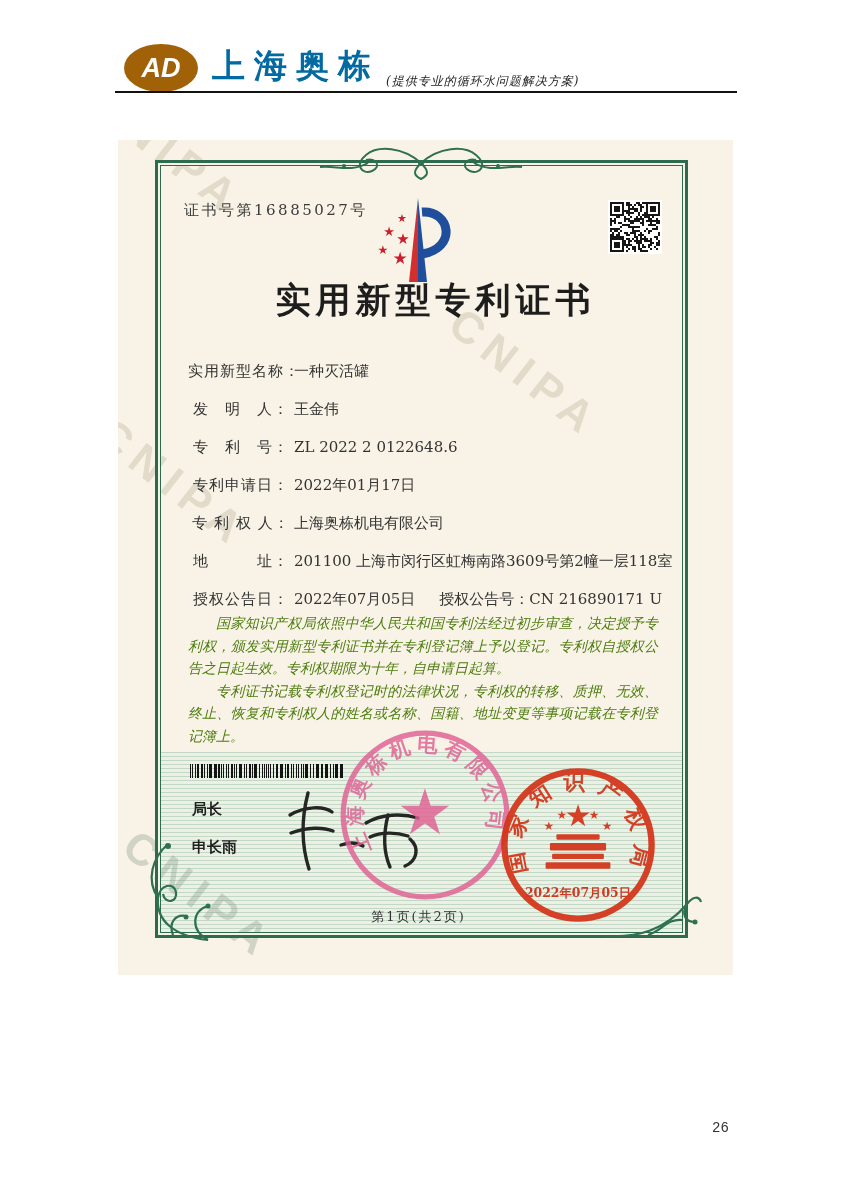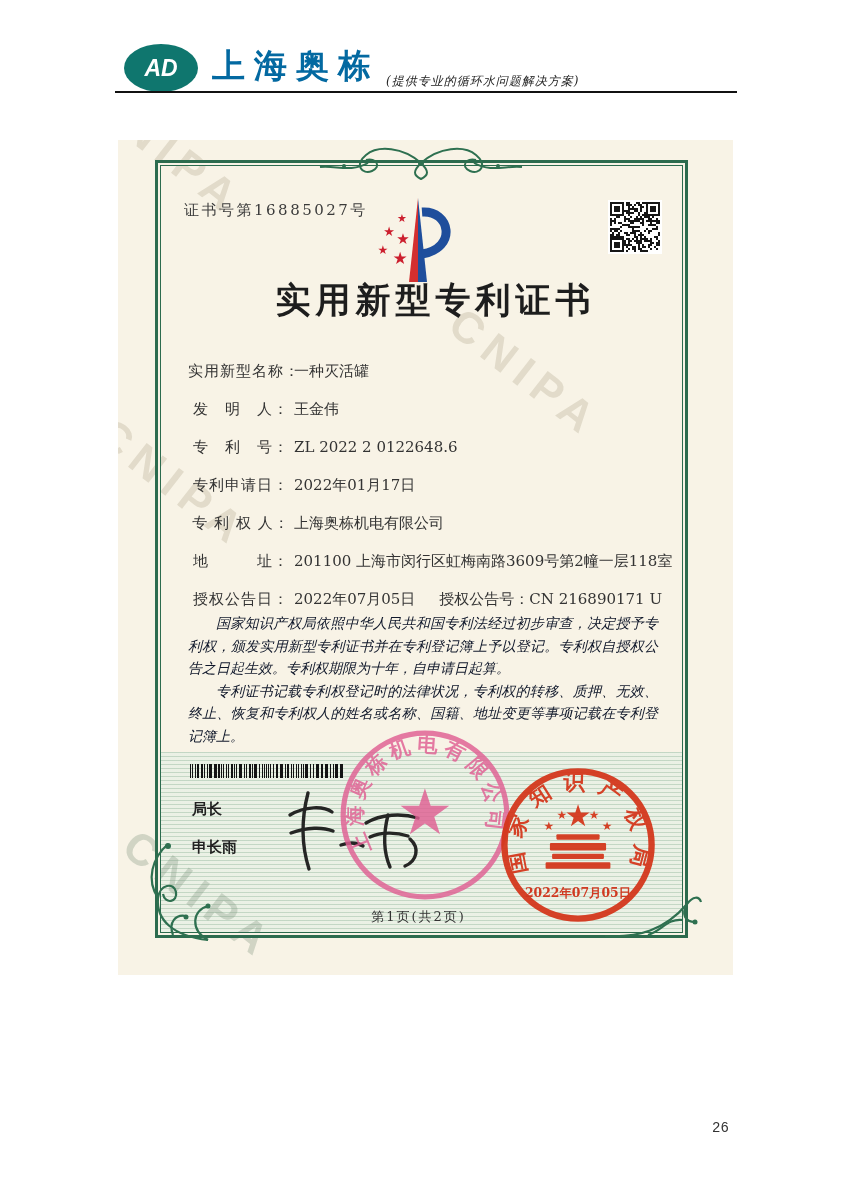--- a/index.html
+++ b/index.html
@@ -1,23 +1,23 @@
 <!DOCTYPE html>
 <html><head>
 <meta charset="utf-8">
 <style>
   html,body{margin:0;padding:0;background:#ffffff;}
   #page{position:relative;width:850px;height:1200px;background:#ffffff;overflow:hidden;
         font-family:"DejaVu Serif",serif;color:#222;}
   .abs{position:absolute;}
 
   
-  #logo-badge{left:124px;top:44px;width:74px;height:48px;background:#0f766e;border-radius:50%;
+  #logo-badge{left:124px;top:44px;width:74px;height:48px;background:#a16207;border-radius:50%;
       display:flex;align-items:center;justify-content:center;color:#fff;
-      font-family:"Liberation Sans",sans-serif;font-style:italic;font-weight:bold;font-size:23px;}
+      font-family:"Liberation Sans",sans-serif;font-style:italic;font-weight:bold;font-size:27px;}
   #company-name{left:212px;top:44px;font-family:"Liberation Sans",sans-serif;font-weight:bold;
       font-size:33px;color:#0369a1;letter-spacing:9px;}
   #tagline{left:386px;top:73px;font-size:12px;color:#222;letter-spacing:1px;font-style:italic;}
   #header-rule{left:115px;top:91px;width:622px;height:2px;background:#111;}
   #doc-title{left:117px;top:97px;font-size:22px;font-weight:bold;color:#000;letter-spacing:2px;}
   #page-number{left:712px;top:1120px;font-family:Liberation Mono, monospace;font-size:14px;color:#333;}
 
   
   #paper{left:118px;top:140px;width:615px;height:835px;background:#f8f3e6;overflow:hidden;}
   #guilloche{left:39px;top:612px;width:530px;height:186px;background-color:#eaf0e4;
@@ -33,21 +33,21 @@
 
   #cert-no{left:66px;top:61px;font-size:15px;letter-spacing:2.5px;color:#3a3a3a;}
   #cert-title{left:37px;top:137px;width:527px;text-align:center;font-size:35px;font-weight:bold;
       letter-spacing:5px;color:#1d1d1d;margin-left:17px;}
 
   #fields{left:70px;top:212px;width:474px;font-size:15px;color:#333;}
   .frow{height:38px;line-height:38px;white-space:nowrap;}
   .f-label{display:inline-block;width:106px;letter-spacing:1px;text-align:center;}
   .f-gap{display:inline-block;width:24px;}
 
-  #body-text{left:70px;top:472px;width:470px;font-size:14px;line-height:22.5px;color:#0f172a;
+  #body-text{left:70px;top:472px;width:470px;font-size:14px;line-height:22.5px;color:#4d7c0f;
       font-style:italic;text-align:justify;}
   #body-text p{margin:0;text-indent:2em;}
 
   #signer-title{left:74px;top:660px;font-family:"Liberation Sans",sans-serif;font-weight:600;font-size:15px;color:#222;}
   #signer-name{left:74px;top:698px;font-family:"Liberation Sans",sans-serif;font-weight:600;font-size:15px;color:#222;}
 
   #page-note{left:37px;top:768px;width:527px;text-align:center;font-size:13px;letter-spacing:2px;color:#333;}
   #footer-note{left:37px;top:810px;width:527px;text-align:center;font-size:13px;font-style:italic;
       letter-spacing:3px;color:#222;}
 

